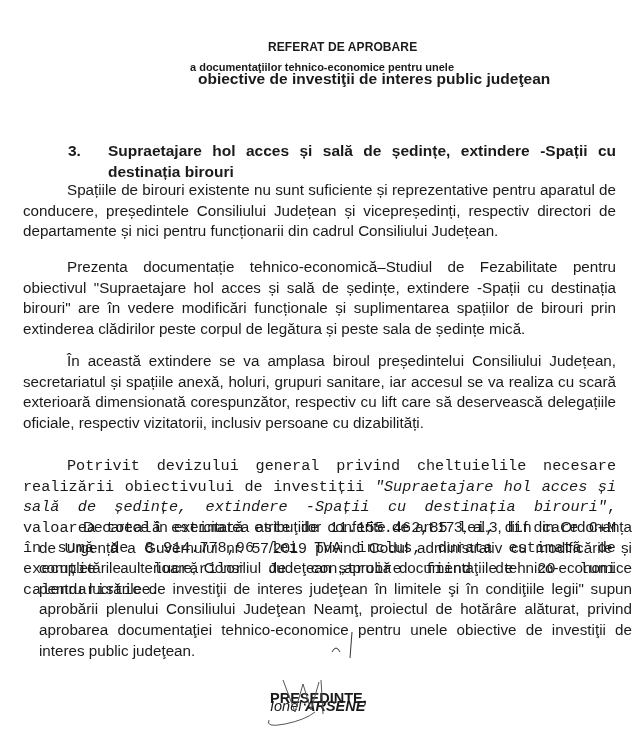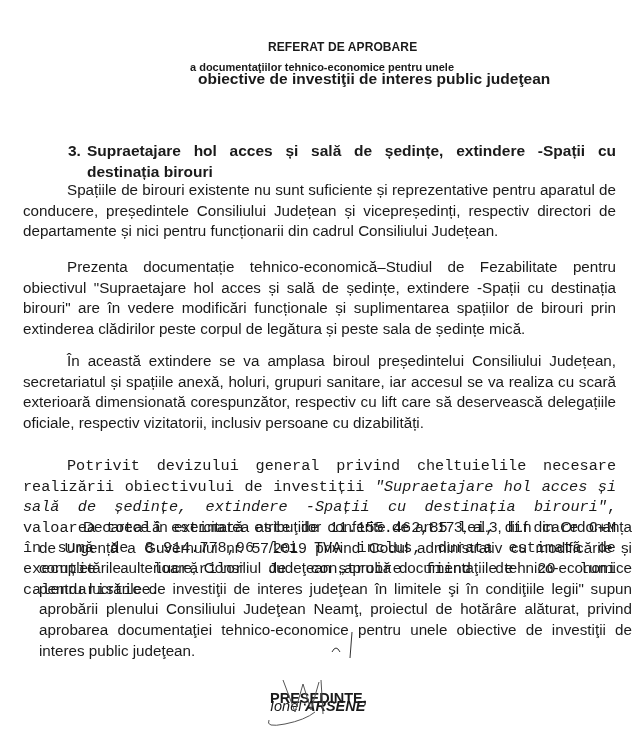--- a/index.html
+++ b/index.html
@@ -7,21 +7,21 @@
     width: 637px; height: 731px; overflow: hidden; position: relative;
     font-family: "Liberation Sans", sans-serif; color: #1a1a1a;
   }
   .header { position: absolute; top: 40px; left: 0; width: 637px; text-align: center; }
   .header .t1 { position: absolute; left: 268px; top: 0; font-weight: bold; font-size: 12px; white-space: nowrap; letter-spacing: 0.1px; }
   .header .t2 { position: absolute; left: 190px; top: 21px; font-weight: bold; font-size: 11px; white-space: nowrap; }
   .header .t3 { position: absolute; left: 198px; top: 30px; font-weight: bold; font-size: 15.5px; white-space: nowrap; }
 
   .section-title { position: absolute; left: 68px; top: 140px; width: 548px; font-weight: bold; font-size: 15.5px; line-height: 21px; }
   .section-title .num { position: absolute; left: 0; top: 0; }
-  .section-title .txt { display: block; margin-left: 19px; text-align: justify; }
+  .section-title .txt { display: block; margin-left: 40px; text-align: justify; }
 
   .para {
     position: absolute; left: 23px; width: 593px;
     font-size: 15.2px; line-height: 20.6px; text-align: justify;
   }
   .para .indent { display: inline-block; width: 44px; }
   .para i { font-style: italic; }
 
   .sig { position: absolute; left: 270px; top: 688px; font-weight: bold; font-size: 14.5px; line-height: 20px; }
   .sig .role { position: absolute; left: 0; top: 0; white-space: nowrap; }

